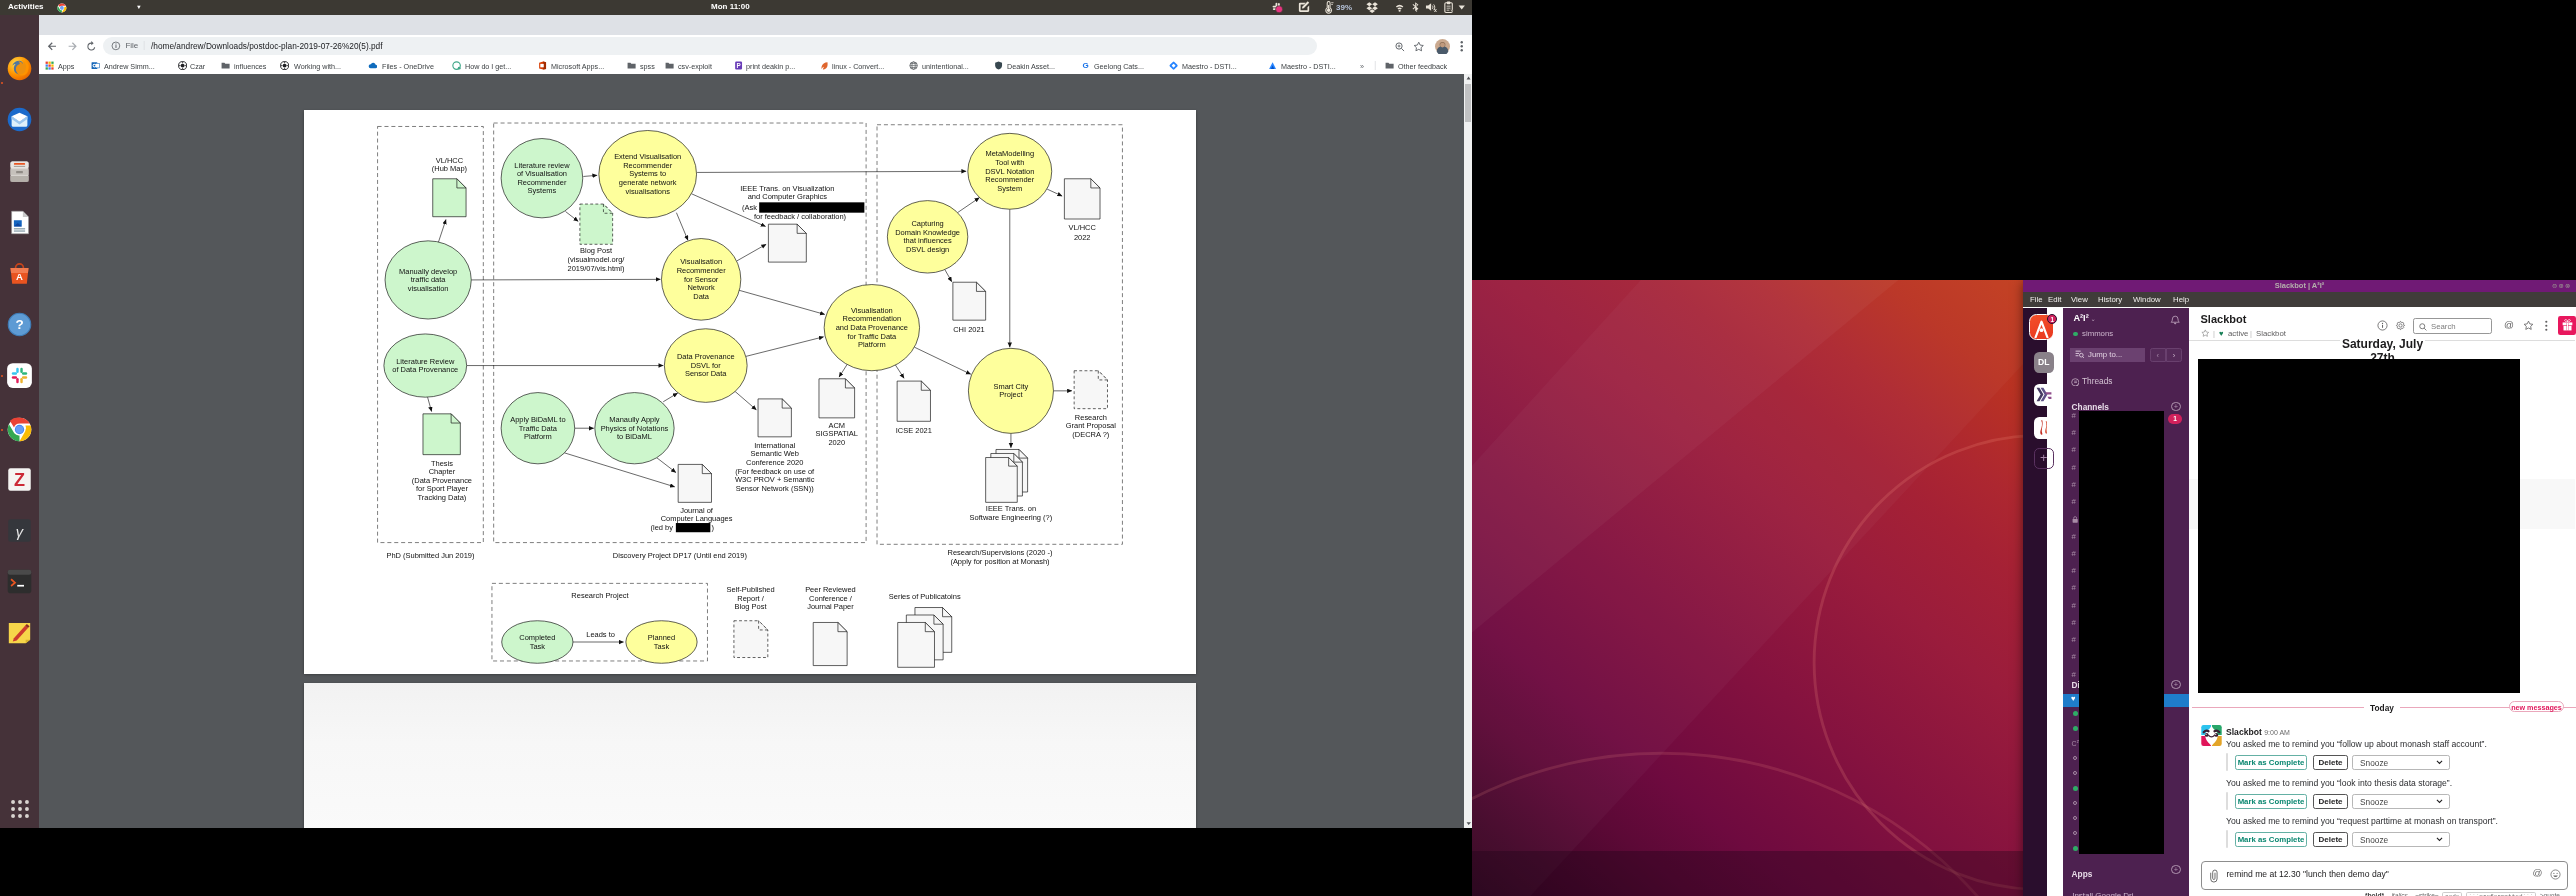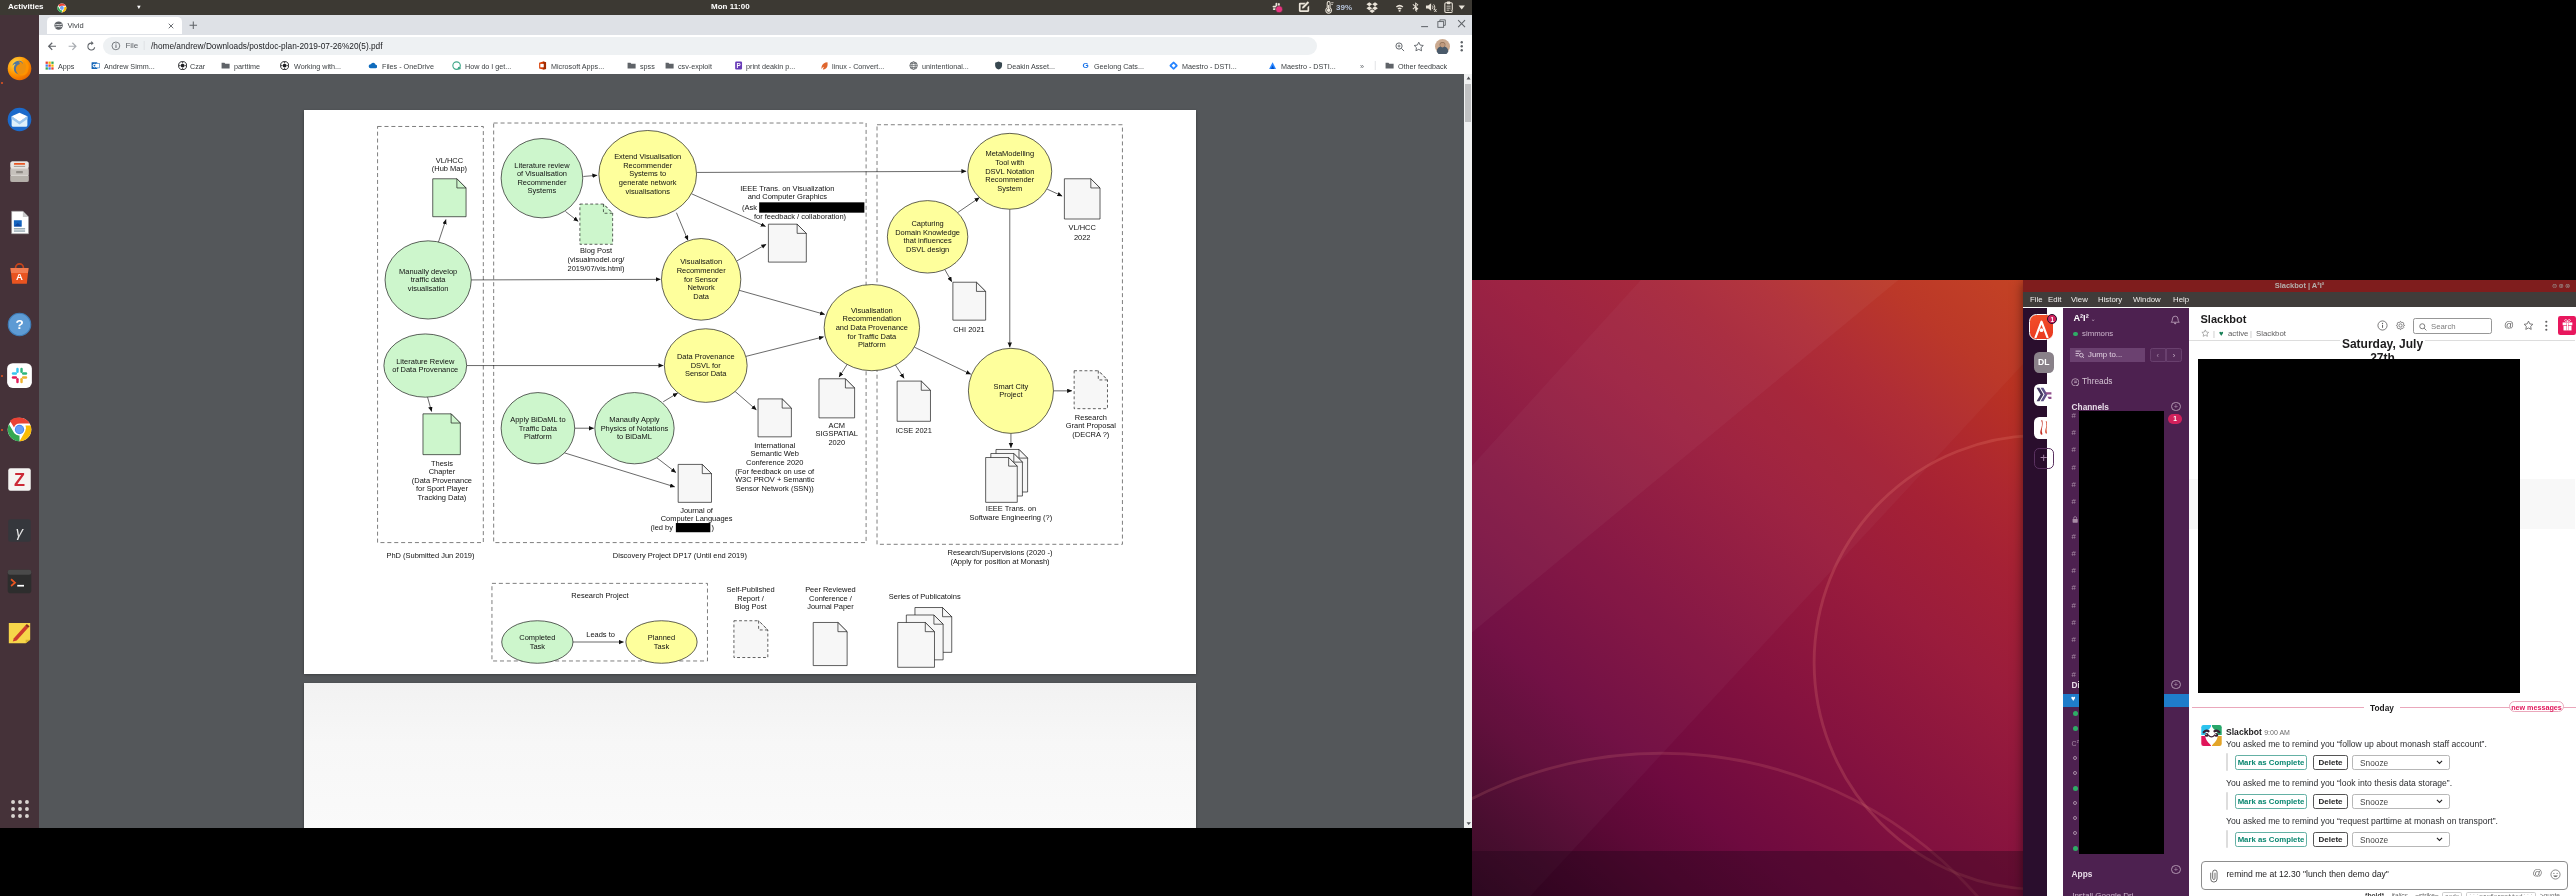--- a/index.html
+++ b/index.html
@@ -30,21 +30,21 @@
 #page2 { position:absolute; left:265px; top:609px; width:892px; height:150px; background:linear-gradient(180deg,#f2f2f2,#f7f7f7 40%,#fafafa); box-shadow:0 0.6px 2.9px rgba(0,0,0,.4); }
 
 
 #mon2 { left:1472px; top:276px; width:1104px; height:621px; overflow:hidden;
   background:linear-gradient(40deg,#30051f 0%,#5c0936 12%,#6e0a3f 18%,#85123f 30%,#9a1c3c 42%,#a52135 50%,#ad2730 55%,#b93223 62%,#c03a1e 68%,#d44d1b 80%,#e7671f 100%);
 }
 #mon2 .band { position:absolute; left:0; top:575px; width:1104px; height:46px; background:rgba(30,2,22,.35); }
 
 
 #slack { left:551px; top:3.5px; width:553px; height:618px; background:#fff; overflow:hidden; box-shadow:0 1.7px 10.4px rgba(0,0,0,.5); }
-#sl-title { left:0; top:0; width:553px; height:12.6px; background:#7f1d1d; color:#b4b0ac; font-size:7.5px; font-weight:bold; text-align:center; line-height:12.6px; }
+#sl-title { left:0; top:0; width:553px; height:12.6px; background:#701a75; color:#b4b0ac; font-size:7.5px; font-weight:bold; text-align:center; line-height:12.6px; }
 #sl-menu { left:0; top:12.6px; width:553px; height:15px; background:#403c3a; color:#f1efed; font-size:7.8px; }
 #sl-menu span { position:absolute; top:2.9px; }
 #sl-rail { left:0; top:28px; width:24px; height:590px; background:#2a0e2d; }
 #sl-side { left:40px; top:28px; width:126px; height:590px; background:#4d2150; color:#cbb3ca; }
 #sl-main { left:166px; top:28px; width:386px; height:590px; background:#fff; }
 </style>
 </head>
 <body>
 <div id="stage">
 
@@ -220,45 +220,20 @@
             <circle cx="7" cy="19" r="3.4"></circle>
             <circle cx="19" cy="19" r="3.4"></circle>
             <circle cx="31" cy="19" r="3.4"></circle>
             <circle cx="7" cy="31" r="3.4"></circle>
             <circle cx="19" cy="31" r="3.4"></circle>
             <circle cx="31" cy="31" r="3.4"></circle>
           </g>
         </svg>
   </div>
   <div id="chrome" class="abs">
-    <div id="tabstrip" class="abs">
-      <div id="tab">
-        <svg style="position:absolute;left:7px;top:4px;" width="9.2" height="9.2" viewBox="0 0 24 24">
-              <circle cx="12" cy="12" r="11" fill="#5f6368"></circle>
-              <path d="M3 10c5-3 9 2 18-2M21 14c-5 3-9-2-18 2" stroke="#fff" stroke-width="2" fill="none"></path>
-            </svg>
-        <span style="position:absolute;left:21px;top:4px;font-size:7.5px;color:#3c4043;">Vivid</span>
-        <svg style="position:absolute;left:120px;top:4.6px;" width="8" height="8" viewBox="0 0 14 14">
-              <path d="M3 3l8 8M11 3l-8 8" stroke="#5f6368" stroke-width="1.6"></path>
-            </svg>
-      </div>
-      <svg style="position:absolute;left:150px;top:5.8px;" width="8.6" height="8.6" viewBox="0 0 15 15">
-            <path d="M7.5 1v13M1 7.5h13" stroke="#5f6368" stroke-width="1.8"></path>
-          </svg>
-      <svg style="position:absolute;left:1381px;top:7px;" width="9.2" height="5.8" viewBox="0 0 16 10">
-            <path d="M2 8h12" stroke="#5f6368" stroke-width="1.8"></path>
-          </svg>
-      <svg style="position:absolute;left:1398px;top:4px;" width="9.2" height="9.2" viewBox="0 0 16 16">
-            <rect x="1.5" y="4.5" width="10" height="10" fill="#dee1e6" stroke="#5f6368" stroke-width="1.6"></rect>
-            <path d="M5 4.5V1.5h9.5V11h-3" fill="none" stroke="#5f6368" stroke-width="1.6"></path>
-          </svg>
-      <svg style="position:absolute;left:1418px;top:4px;" width="9.2" height="9.2" viewBox="0 0 16 16">
-            <path d="M2 2l12 12M14 2L2 14" stroke="#5f6368" stroke-width="1.8"></path>
-          </svg>
-    </div>
     <div id="toolbar" class="abs">
       <svg style="position:absolute;left:7px;top:5.8px;" width="12.6" height="12.6" viewBox="0 0 24 24">
             <path d="M19 11H7.8l4.9-4.9L11 4.5 3.5 12l7.5 7.5 1.7-1.6L7.8 13H19z" fill="#5f6368"></path>
           </svg>
       <svg style="position:absolute;left:26.5px;top:5.8px;" width="12.6" height="12.6" viewBox="0 0 24 24">
             <path d="M5 11h11.2l-4.9-4.9 1.7-1.6L20.5 12 13 19.5l-1.7-1.6 4.9-4.9H5z" fill="#a9adb2"></path>
           </svg>
       <svg style="position:absolute;left:46px;top:5.8px;" width="12.6" height="12.6" viewBox="0 0 24 24">
             <path d="M12 5V2L7.5 6 12 10V7a5.5 5.5 0 1 1-5.4 6.6l-2 .4A7.5 7.5 0 1 0 12 5z" fill="#5f6368" transform="scale(-1 1) translate(-24 0)"></path>
           </svg>
@@ -318,21 +293,21 @@
       <span class="bm" style="left:65px;">Andrew Simm...</span>
       <svg class="bmi" style="left:139px;" viewBox="0 0 16 16">
             <circle cx="8" cy="8" r="7" fill="none" stroke="#202124" stroke-width="1.6"></circle>
             <circle cx="8" cy="8" r="3.4" fill="#202124"></circle>
             <path d="M8 1v3M8 12v3M1 8h3M12 8h3" stroke="#202124" stroke-width="1.4"></path>
           </svg>
       <span class="bm" style="left:151px;">Czar</span>
       <svg class="bmi" style="left:182px;" viewBox="0 0 16 16">
             <path d="M1 3h5l1.5 2H15v8H1z" fill="#5f6368"></path>
           </svg>
-      <span class="bm" style="left:195px;">parttime</span>
+      <span class="bm" style="left:195px;">influences</span>
       <svg class="bmi" style="left:241px;" viewBox="0 0 16 16">
             <circle cx="8" cy="8" r="7" fill="none" stroke="#202124" stroke-width="1.6"></circle>
             <circle cx="8" cy="8" r="3.4" fill="#202124"></circle>
             <path d="M8 1v3M8 12v3M1 8h3M12 8h3" stroke="#202124" stroke-width="1.4"></path>
           </svg>
       <span class="bm" style="left:255px;">Working with...</span>
       <svg class="bmi" style="left:329px;" viewBox="0 0 16 16">
             <path d="M4.5 12.5a3.5 3.5 0 0 1 .4-7 4.4 4.4 0 0 1 8.4 1.2 2.9 2.9 0 0 1-.4 5.8z" fill="#0f6cbd"></path>
           </svg>
       <span class="bm" style="left:343px;">Files - OneDrive</span>

